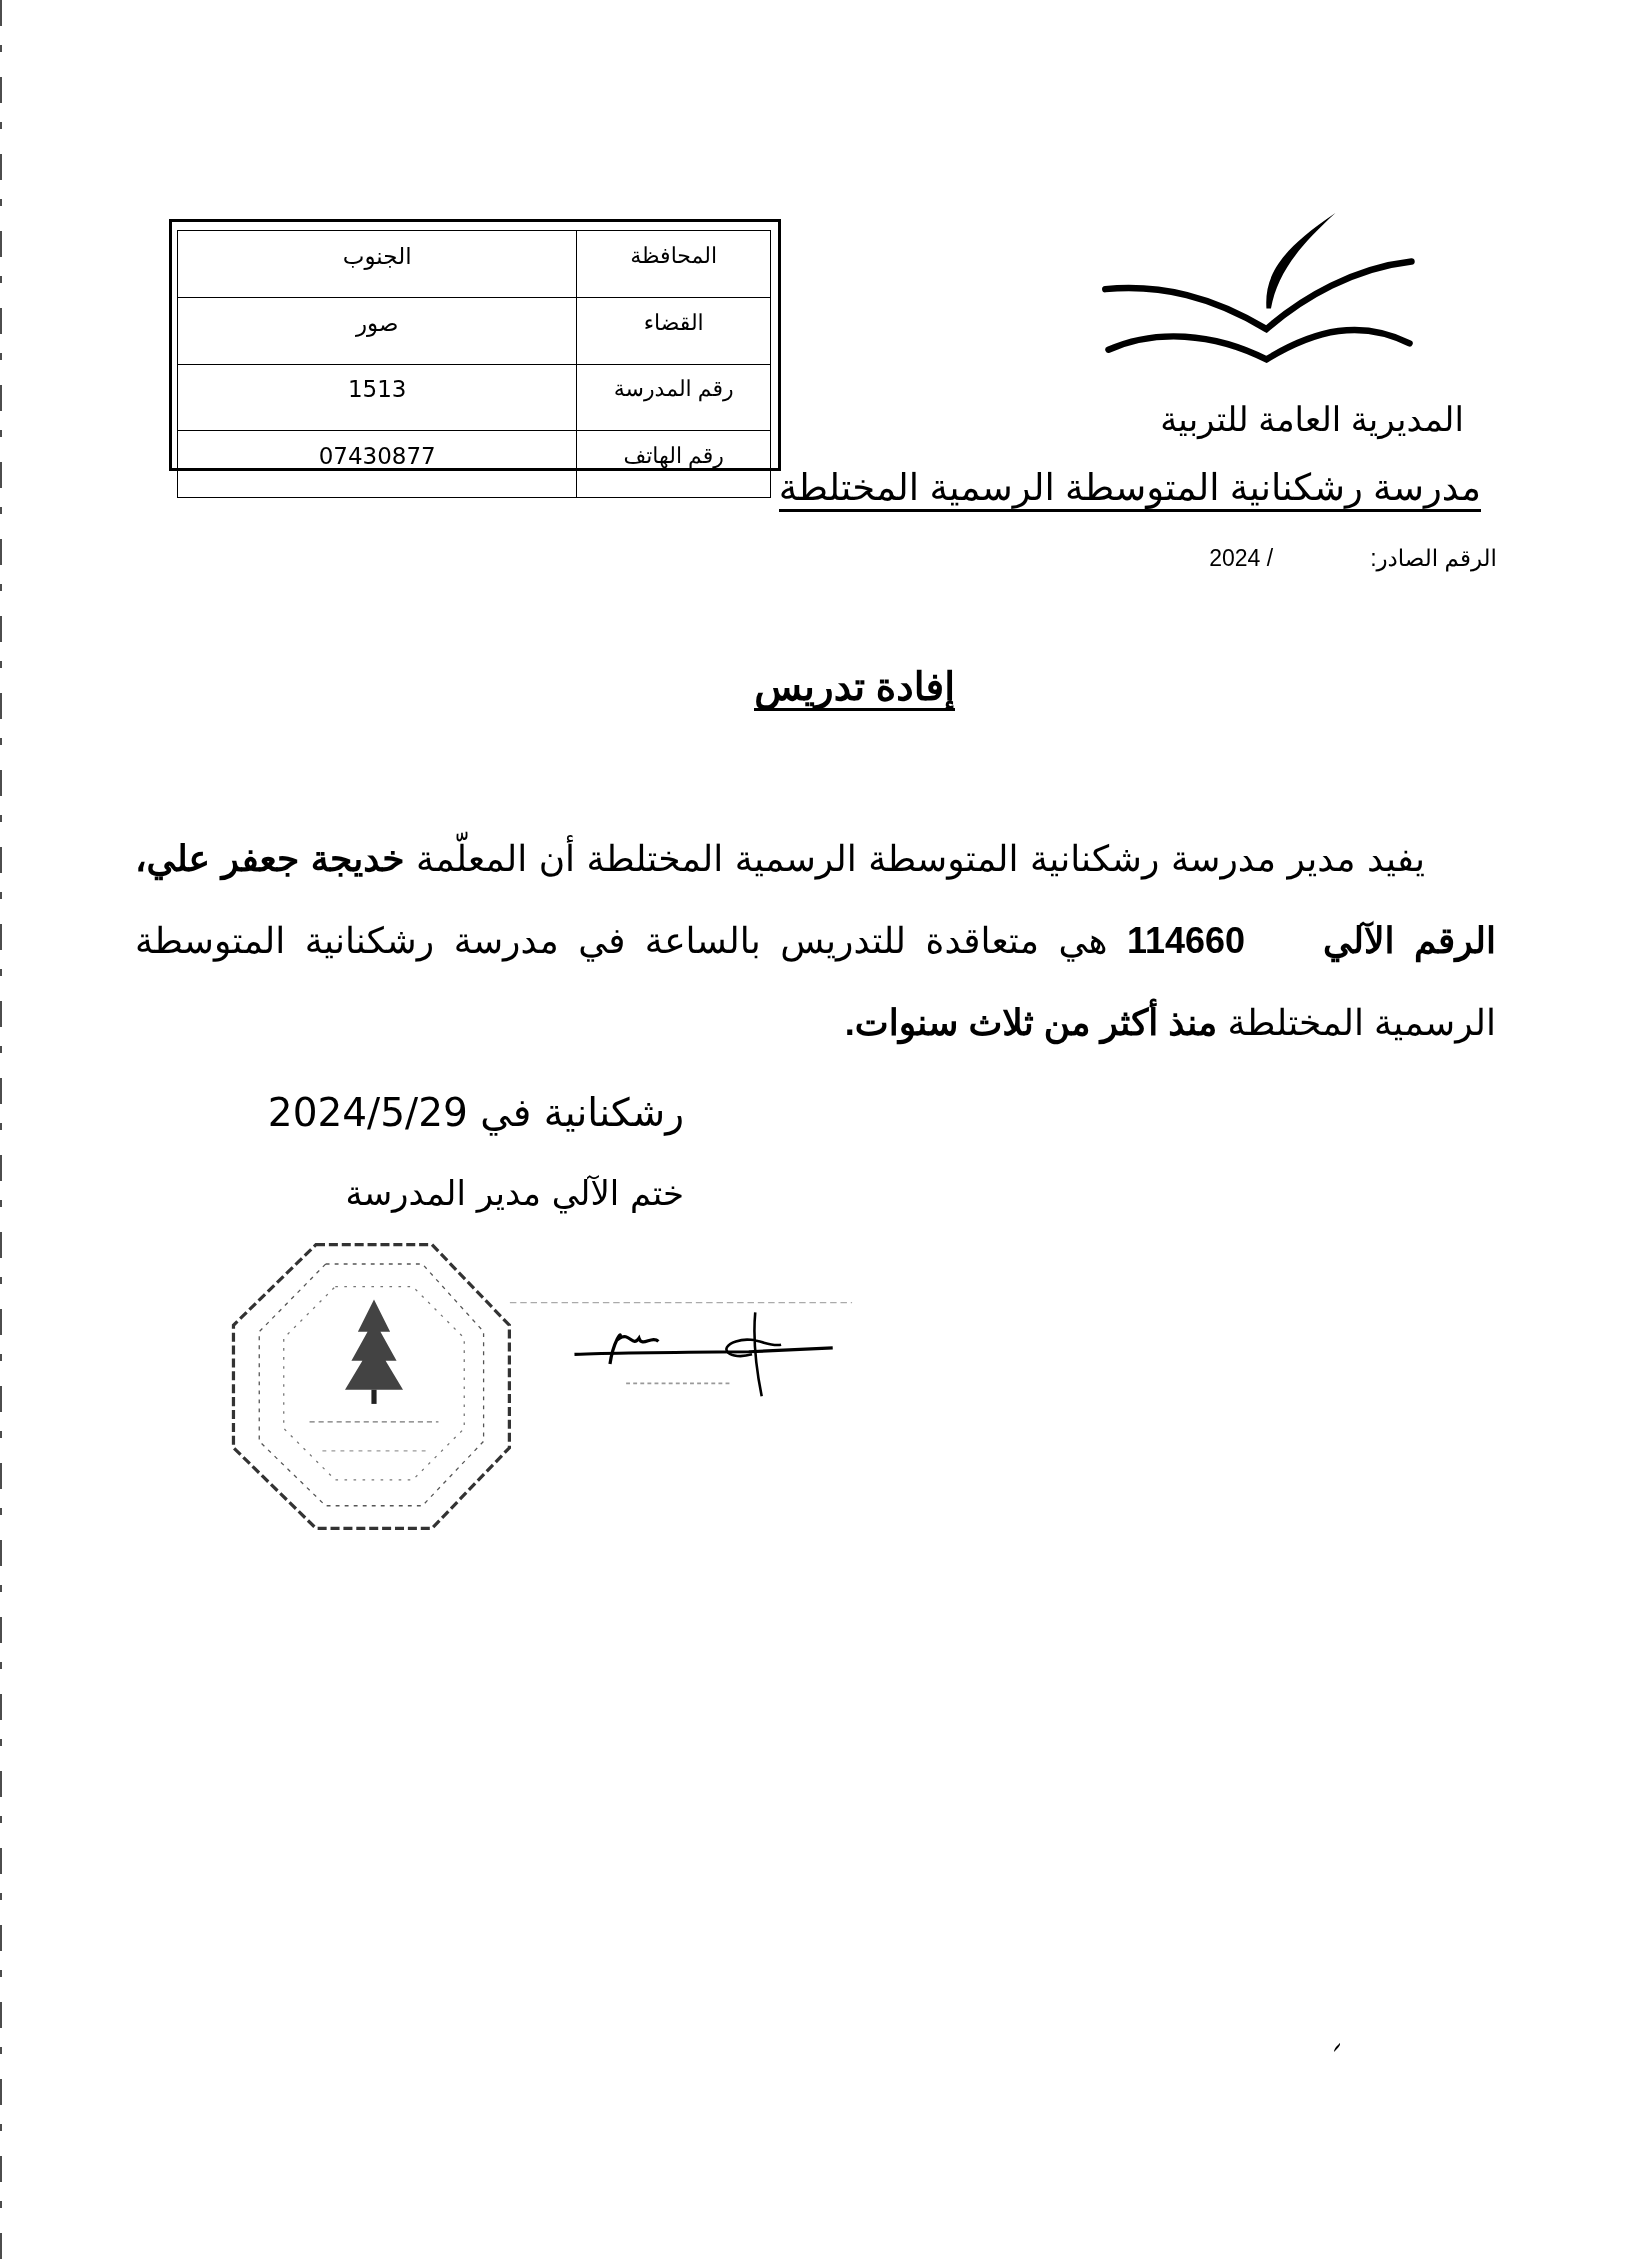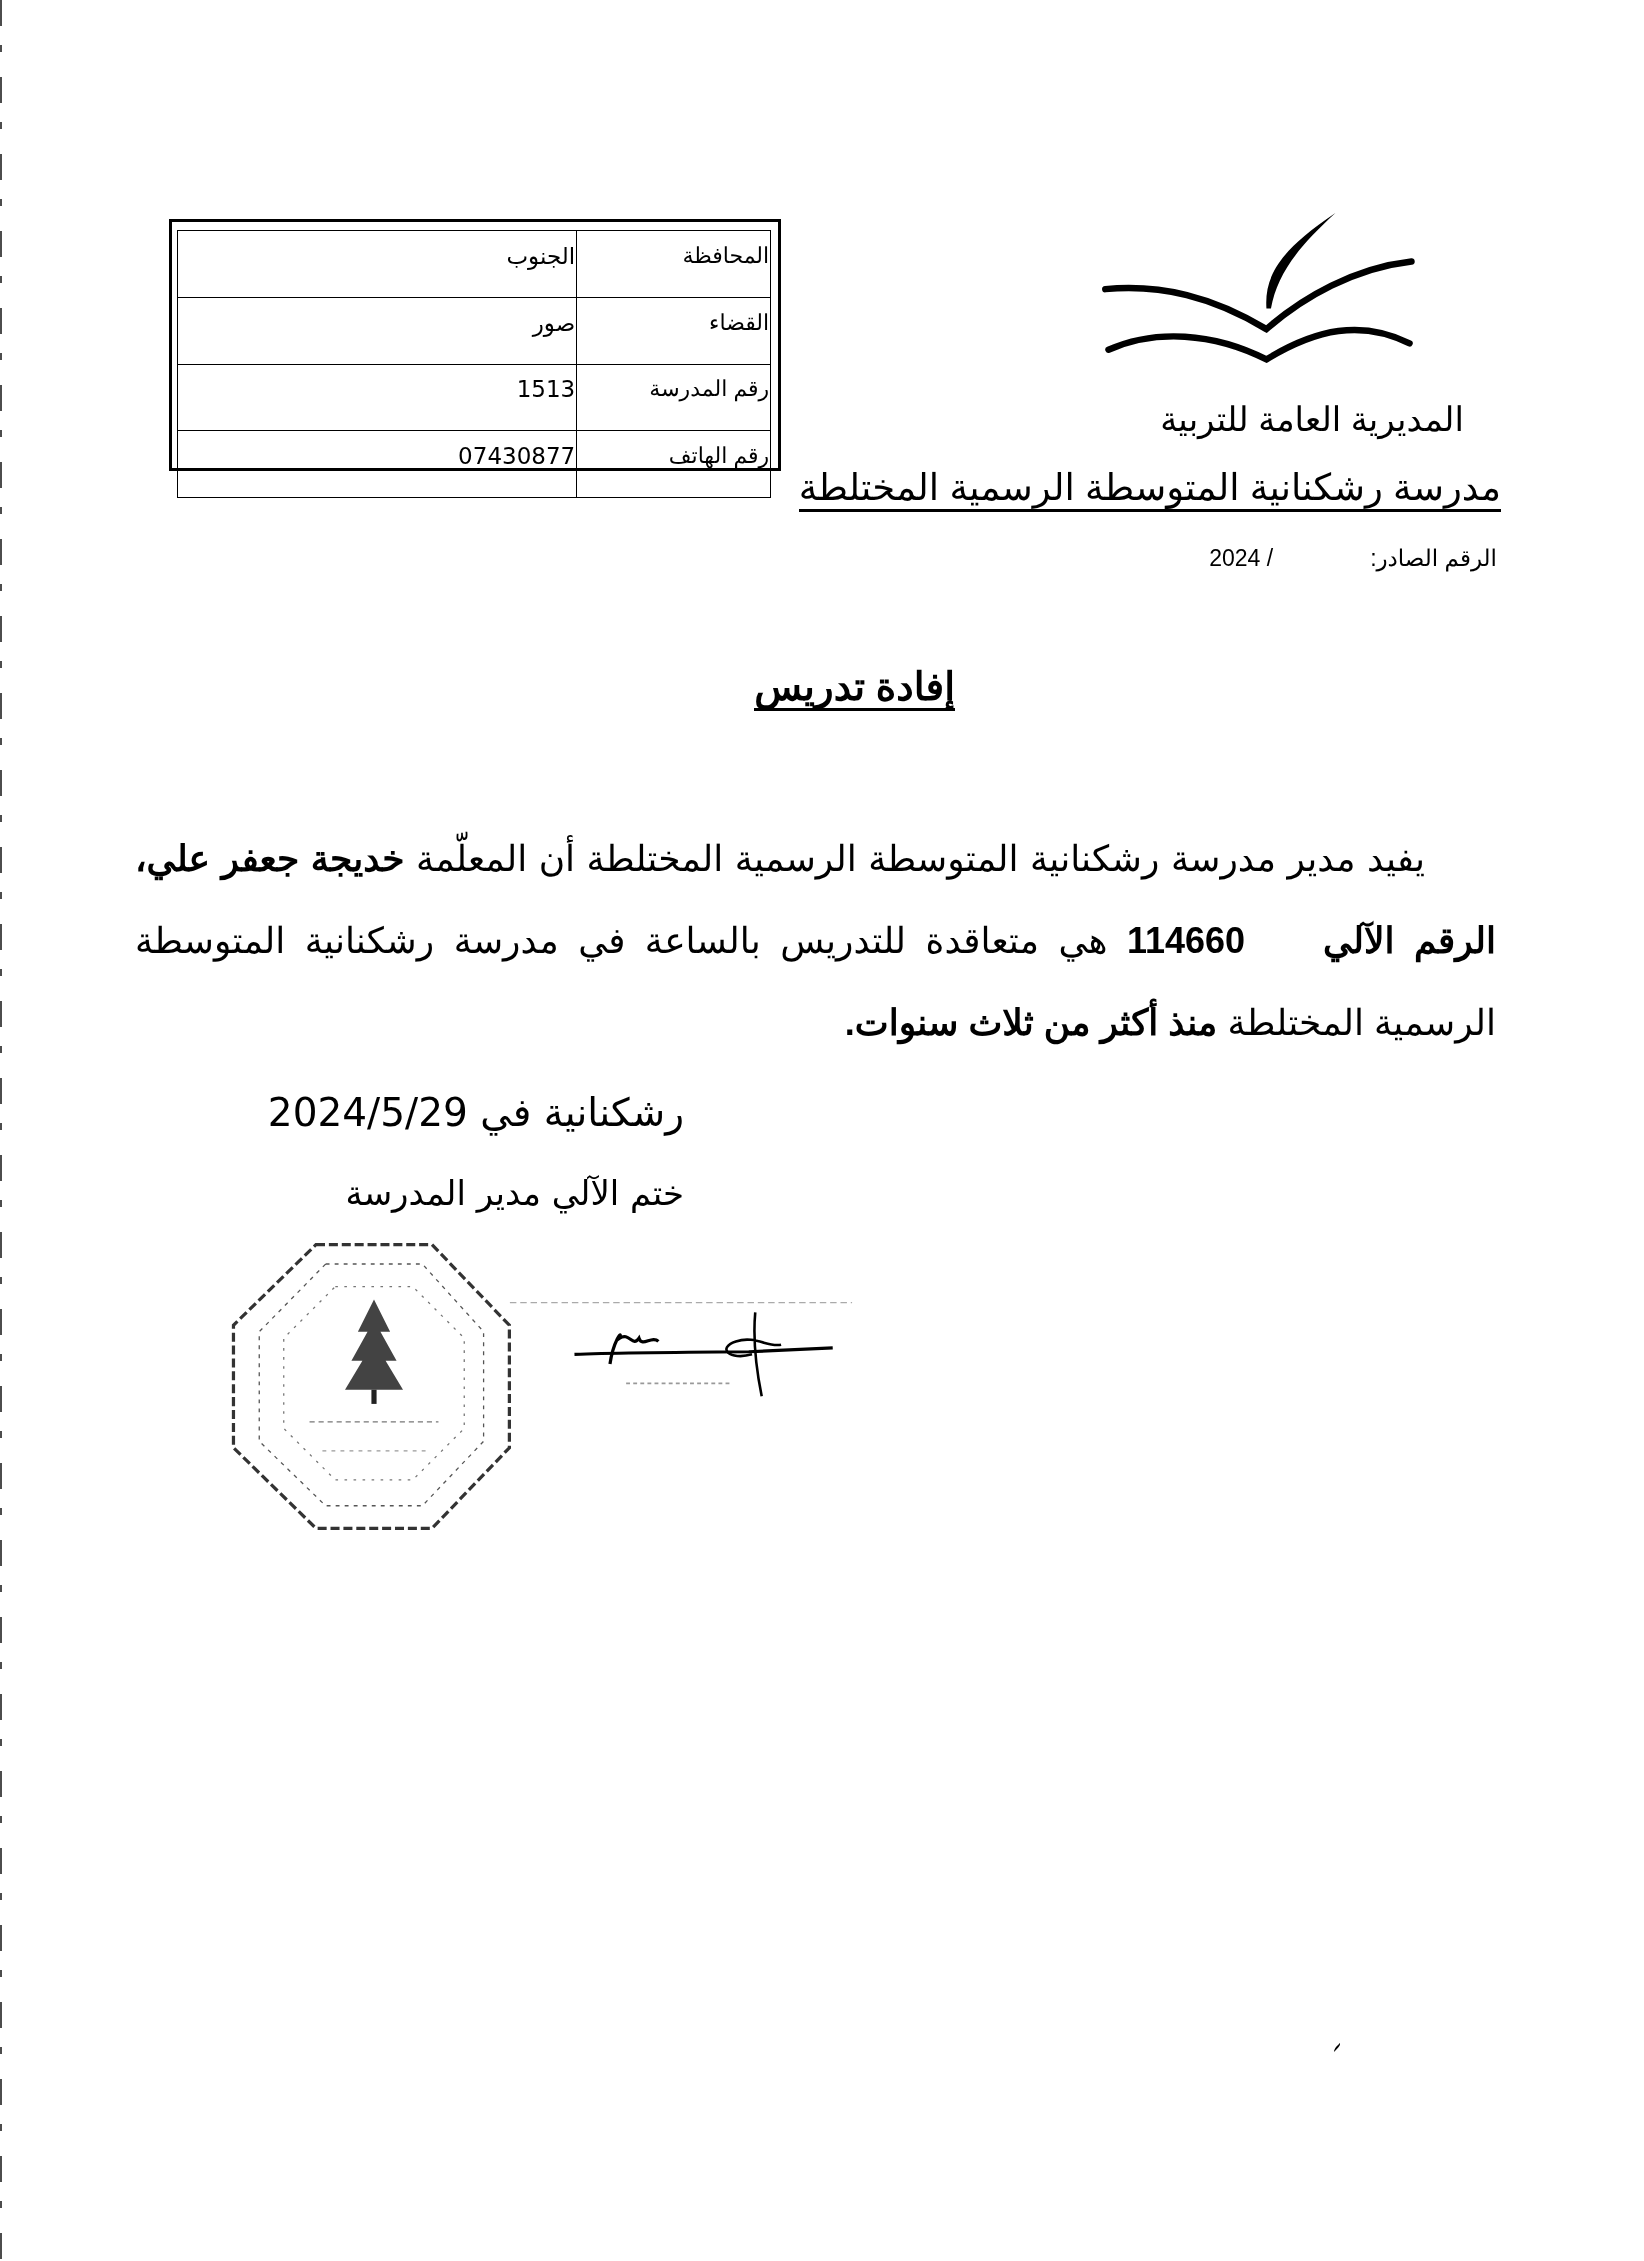--- a/index.html
+++ b/index.html
@@ -3,27 +3,27 @@
 <meta charset="utf-8">
 <style>
   html, body { margin:0; padding:0; background:#ffffff; }
   body { width:1645px; height:2261px; position:relative; overflow:hidden; font-family:"DejaVu Sans", sans-serif; color:#000; }
   .abs { position:absolute; }
   
   .scan-edge { left:0; top:0; width:1.9px; height:2261px; background:repeating-linear-gradient(to bottom,#000 0 26px,#fff 26px 45px,#000 45px 52px,#fff 52px 77px); opacity:.7; }
   
   .info-frame { left:169px; top:219px; width:606px; height:246px; border:3.9px solid #000; }
   .info-table { position:absolute; left:5.2px; top:8.4px; width:594px; height:219px; border-collapse:collapse; direction:rtl; }
-  .info-table td { border:1.9px solid #000; vertical-align:top; padding-top:11.6px; font-family:"Liberation Sans", sans-serif; font-size:22px; height:53px; }
+  .info-table td { border:1.9px solid #000; text-align:center; vertical-align:top; padding-top:11.6px; font-family:"Liberation Sans", sans-serif; font-size:22px; height:53px; }
   .info-table td.lbl { width:191px; }
   .info-table td.val { font-family:"DejaVu Sans", sans-serif; font-size:23px; }
   
   .logo { left:1084px; top:200px; width:361px; height:168px; }
   .dir-title { left:1080px; top:399px; width:464px; text-align:center; direction:rtl; font-family:"Liberation Sans", sans-serif; font-size:34px; }
-  .school-name { right:144px; top:466px; direction:rtl; font-family:"Liberation Sans", sans-serif; font-size:37px; white-space:nowrap;text-align:center; }
+  .school-name { right:164px; top:466px; direction:rtl; font-family:"Liberation Sans", sans-serif; font-size:37px; white-space:nowrap;text-align:center; }
   .school-name span { border-bottom:3.2px solid #000; padding-bottom:1.3px; }
   .ref { right:148px; top:545px; direction:rtl; font-family:"Liberation Sans", sans-serif; font-size:23px; white-space:nowrap; }
   .ref .gap { display:inline-block; width:97px; }
   .doc-title { left:645px; top:664px; width:310px; direction:rtl; font-family:"Liberation Sans", sans-serif; font-weight:bold; font-size:39px; }
   .doc-title span { border-bottom:3.9px solid #000; padding-bottom:0px; }
   .body-para { left:135px; top:818px; width:1361px; direction:rtl; text-align:justify; text-align-last:right; font-family:"Liberation Sans", sans-serif; font-size:36px; line-height:82px; }
   .body-para p { margin:0; }
   .body-para .indent { display:inline-block; width:71px; }
   .body-para b { font-weight:bold; }
   .body-para .num { font-weight:bold; }

